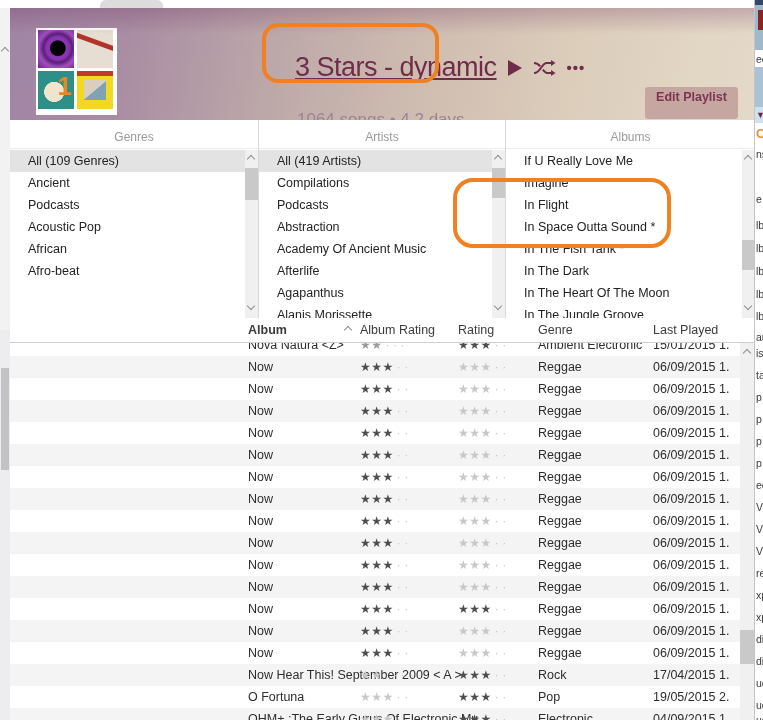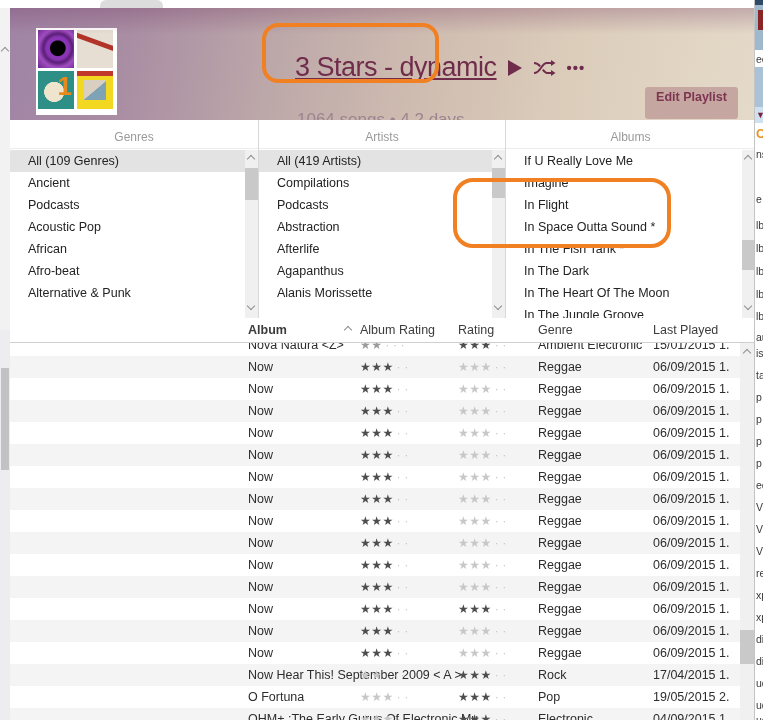--- a/index.html
+++ b/index.html
@@ -148,35 +148,35 @@
   <div class="abs browser">
     <div class="bcol bcol-genres">
       <div class="bhead">Genres</div>
       <div class="blist">
           <div class="bitem sel">All (109 Genres)</div>
           <div class="bitem">Ancient</div>
           <div class="bitem">Podcasts</div>
           <div class="bitem">Acoustic Pop</div>
           <div class="bitem">African</div>
           <div class="bitem">Afro-beat</div>
-          <div class="bitem">Alternative &amp; Punk</div>
         </div>
       <div class="vsb" style="left:235px;top:30px;height:168px;">
         <span class="chev up sm arr" style="top:6px;"></span>
         <div class="thumb" style="top:18px;height:32px;"></div>
         <span class="chev down sm arr" style="top:153px;"></span>
       </div>
     </div>
     <div class="bcol bcol-artists">
       <div class="bhead">Artists</div>
       <div class="blist">
           <div class="bitem sel">All (419 Artists)</div>
           <div class="bitem">Compilations</div>
           <div class="bitem">Podcasts</div>
           <div class="bitem">Abstraction</div>
+          <div class="bitem">Academy Of Ancient Music</div>
           <div class="bitem">Afterlife</div>
           <div class="bitem">Agapanthus</div>
           <div class="bitem">Alanis Morissette</div>
         </div>
       <div class="vsb" style="left:233px;top:30px;height:168px;">
         <span class="chev up sm arr" style="top:6px;"></span>
         <div class="thumb" style="top:18px;height:30px;"></div>
         <span class="chev down sm arr" style="top:153px;"></span>
       </div>
     </div>

